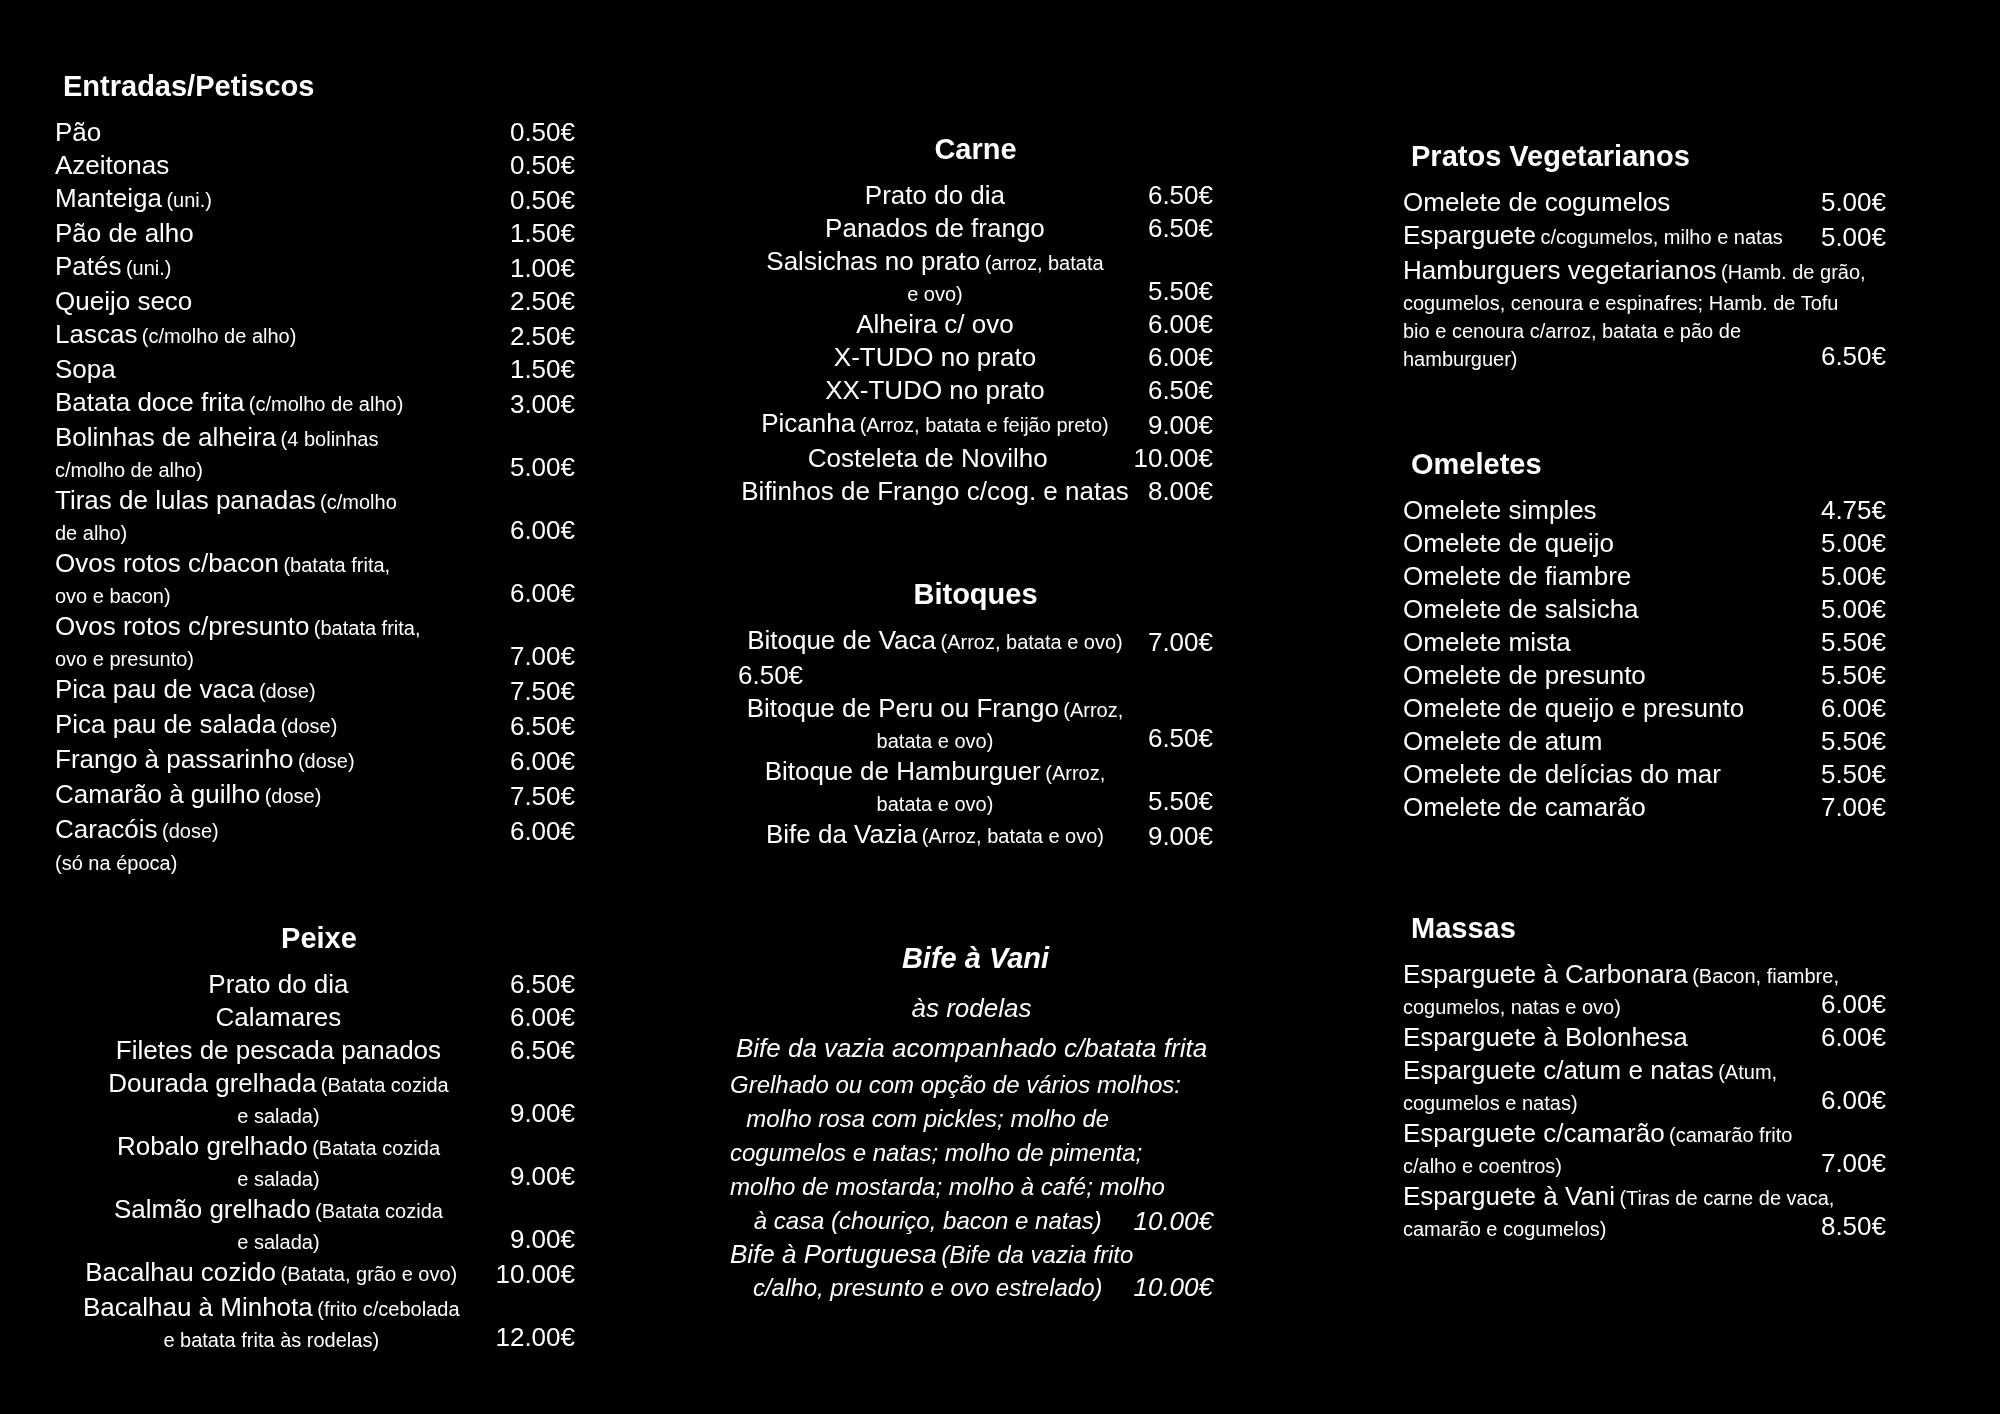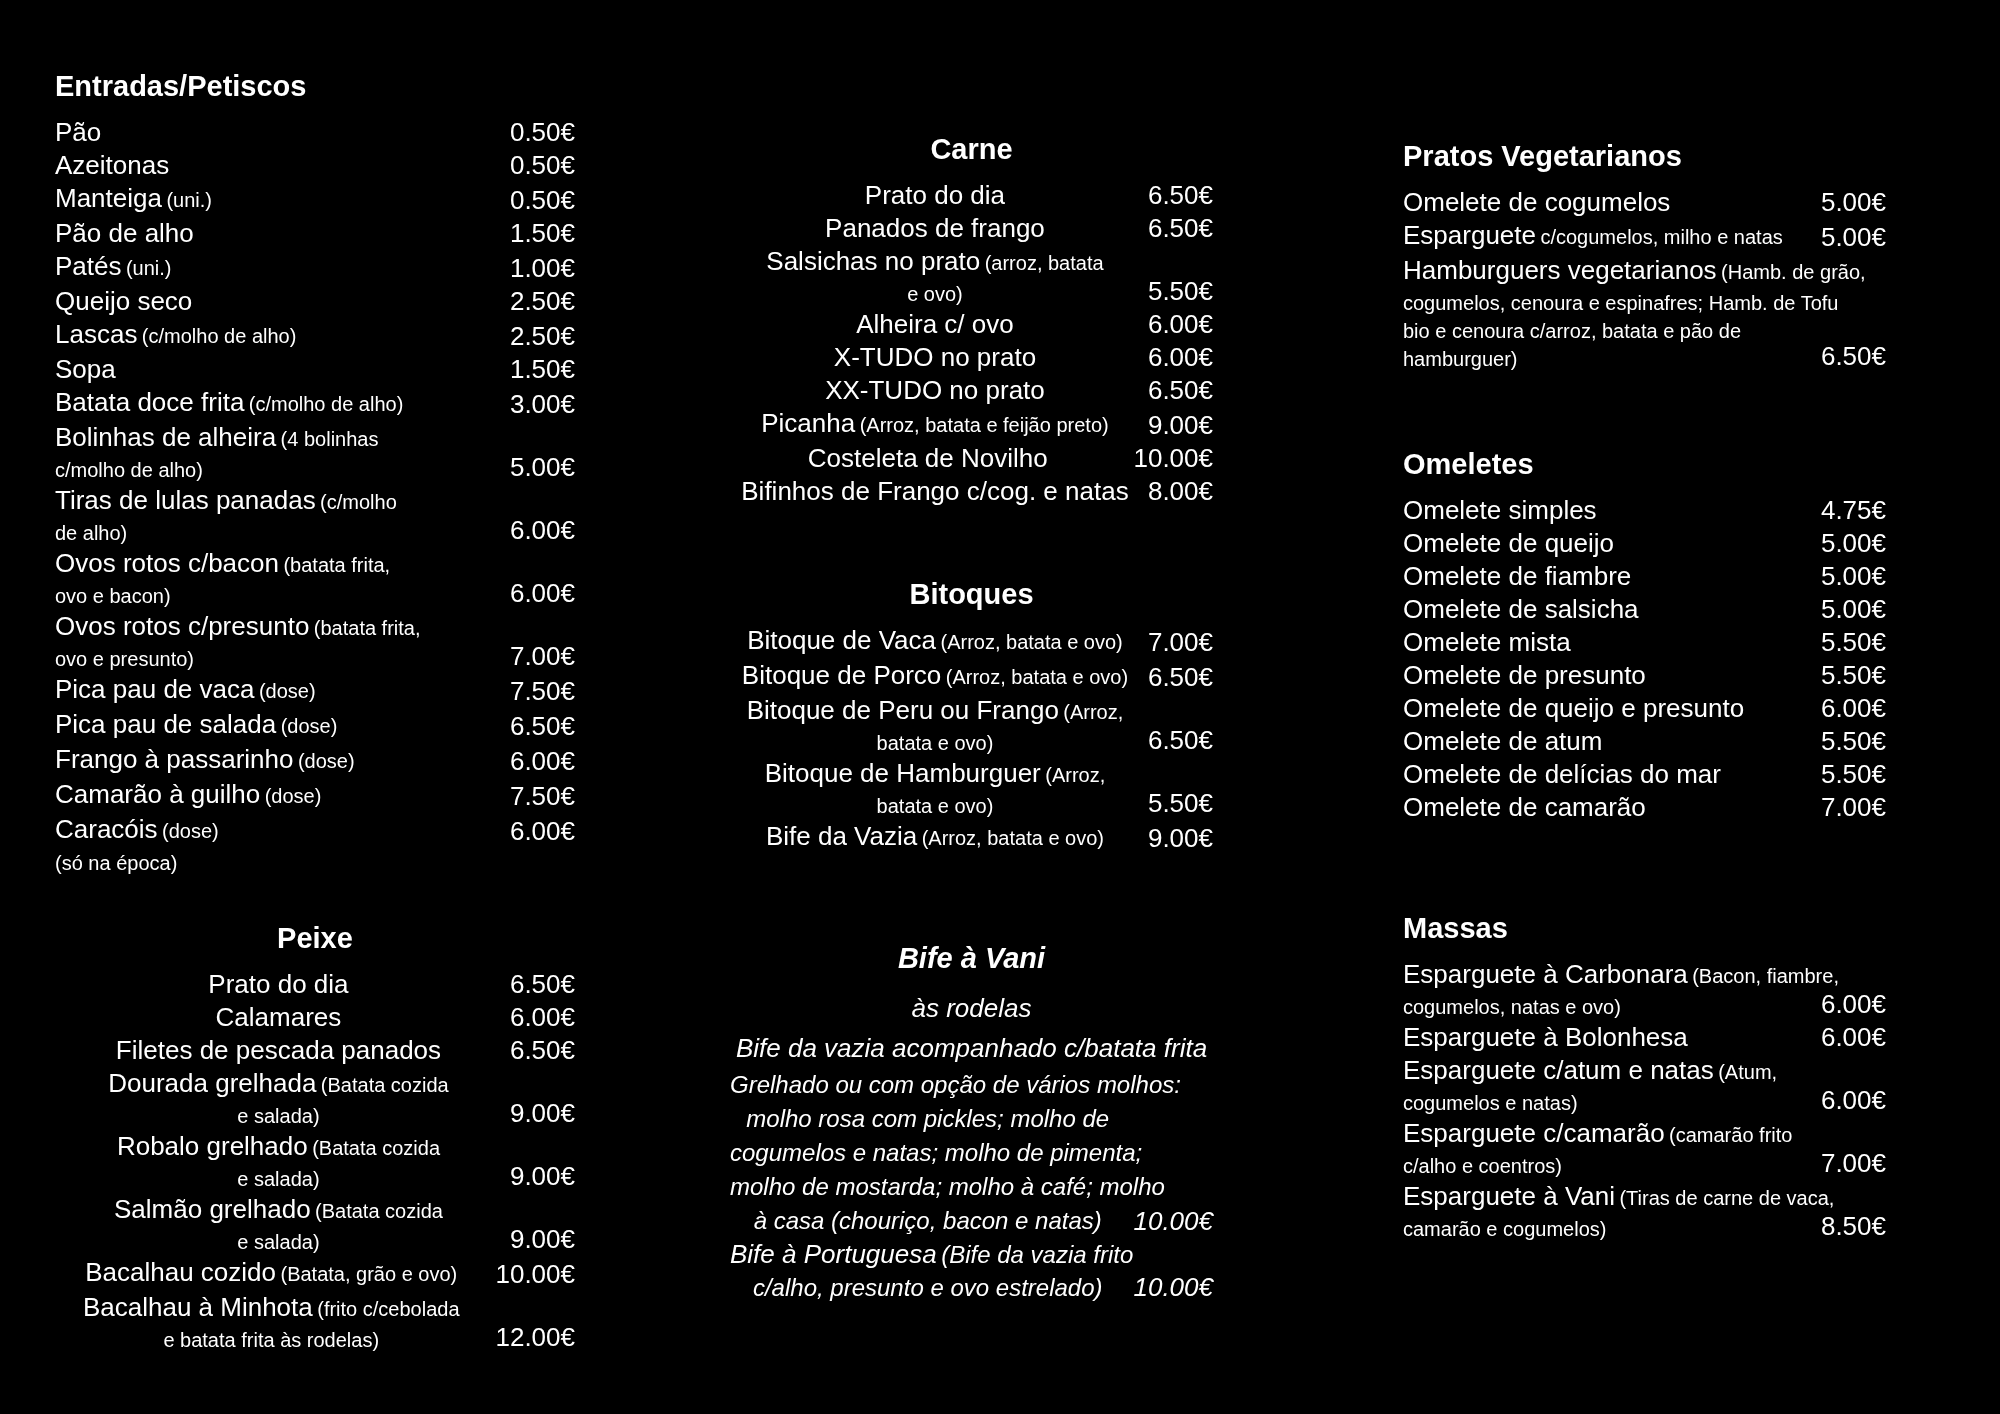--- a/index.html
+++ b/index.html
@@ -14,21 +14,21 @@
   .col2 { left: 730px; width: 483px; text-align: center; }
   .col3 { left: 1403px; width: 483px; }
   #sec-entradas { top: 70px; }
   #sec-peixe    { top: 922px; text-align: center; }
   #sec-carne    { top: 133px; }
   #sec-bitoques { top: 578px; }
   #sec-bife     { top: 942px; font-style: italic; }
   #sec-veg      { top: 140px; }
   #sec-omeletes { top: 448px; }
   #sec-massas   { top: 912px; }
-  .title { font-size: 29px; line-height: 32px; font-weight: 700; margin: 0 0 14px 0; }
+  .title { font-size: 29px; line-height: 32px; font-weight: 700; margin: 0 0 14px 8px; }
   .row { display: flex; justify-content: space-between; align-items: flex-end; white-space: nowrap; }
   .left { flex: 1 1 auto; min-width: 0; }
   .name  { font-size: 26px; line-height: 33px; }
   .note  { font-size: 20px; line-height: 33px; }
   .name.block, .note.block { display: block; }
   .note.block { line-height: 28px; }
   .price { flex: 0 0 auto; font-size: 26px; line-height: 33px; margin-left: 8px; }
   .noteline .note { line-height: 30px; }
   .intro .name.block { font-size: 26px; line-height: 40px; }
   .desc .note, .desc .note.block { font-size: 24px; line-height: 34px; }
@@ -202,21 +202,20 @@
   </section>
 
   <section class="col col2" id="sec-bitoques">
     <h2 class="title">Bitoques</h2>
     <div class="items">
         <div class="row item">
           <span class="left"><span class="name">Bitoque de Vaca</span> <span class="note">(Arroz, batata e ovo)</span></span>
           <span class="price">7.00€</span>
         </div>
         <div class="row item">
-          <span class="left"><span class="name">Bitoque de Porco</span> <span class="note">(Arroz, batata e ovo)</span></span>
           <span class="price">6.50€</span>
         </div>
         <div class="row item">
           <span class="left"><span class="name">Bitoque de Peru ou Frango</span> <span class="note">(Arroz,</span><span class="note block">batata e ovo)</span></span>
           <span class="price">6.50€</span>
         </div>
         <div class="row item">
           <span class="left"><span class="name">Bitoque de Hamburguer</span> <span class="note">(Arroz,</span><span class="note block">batata e ovo)</span></span>
           <span class="price">5.50€</span>
         </div>

